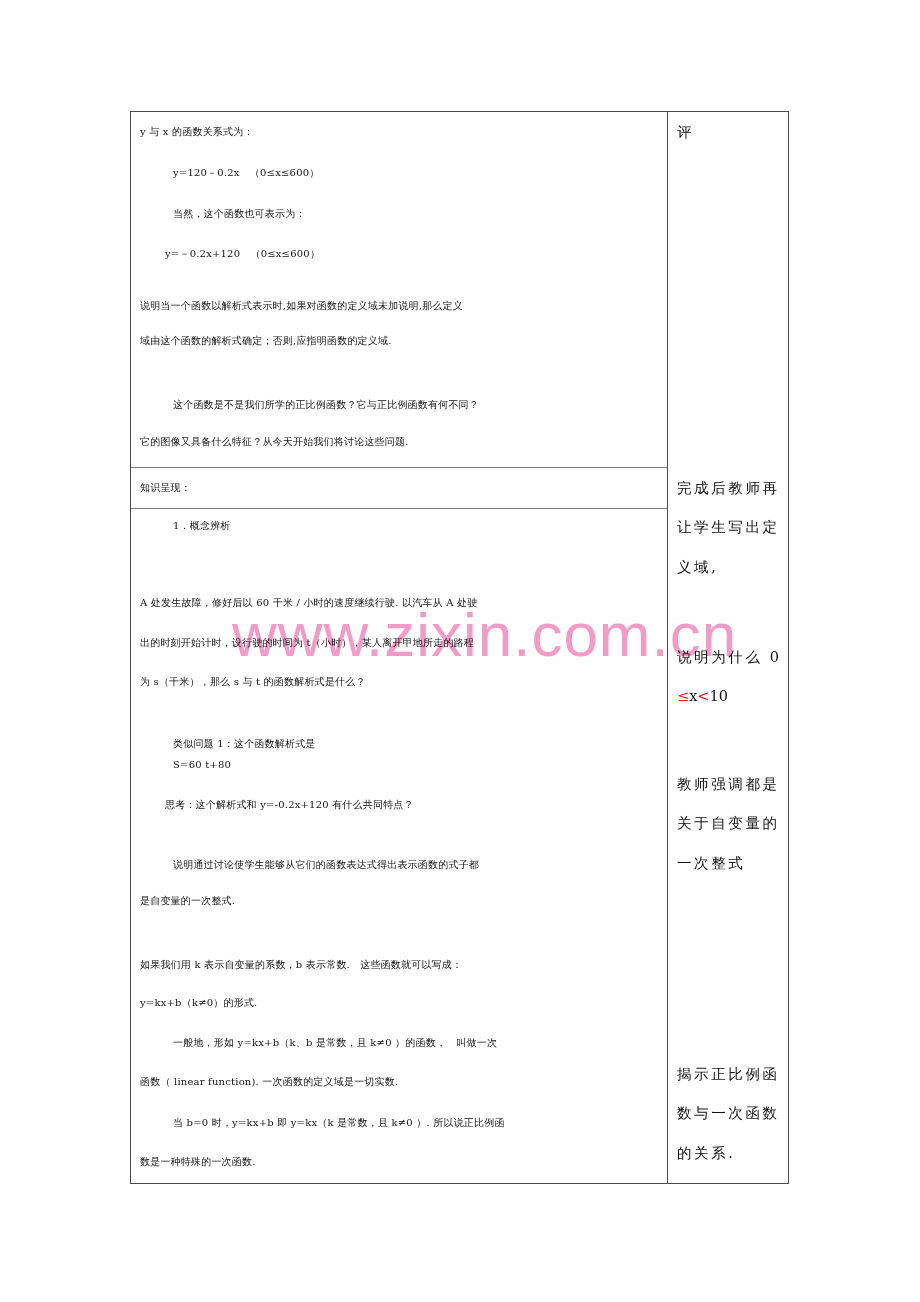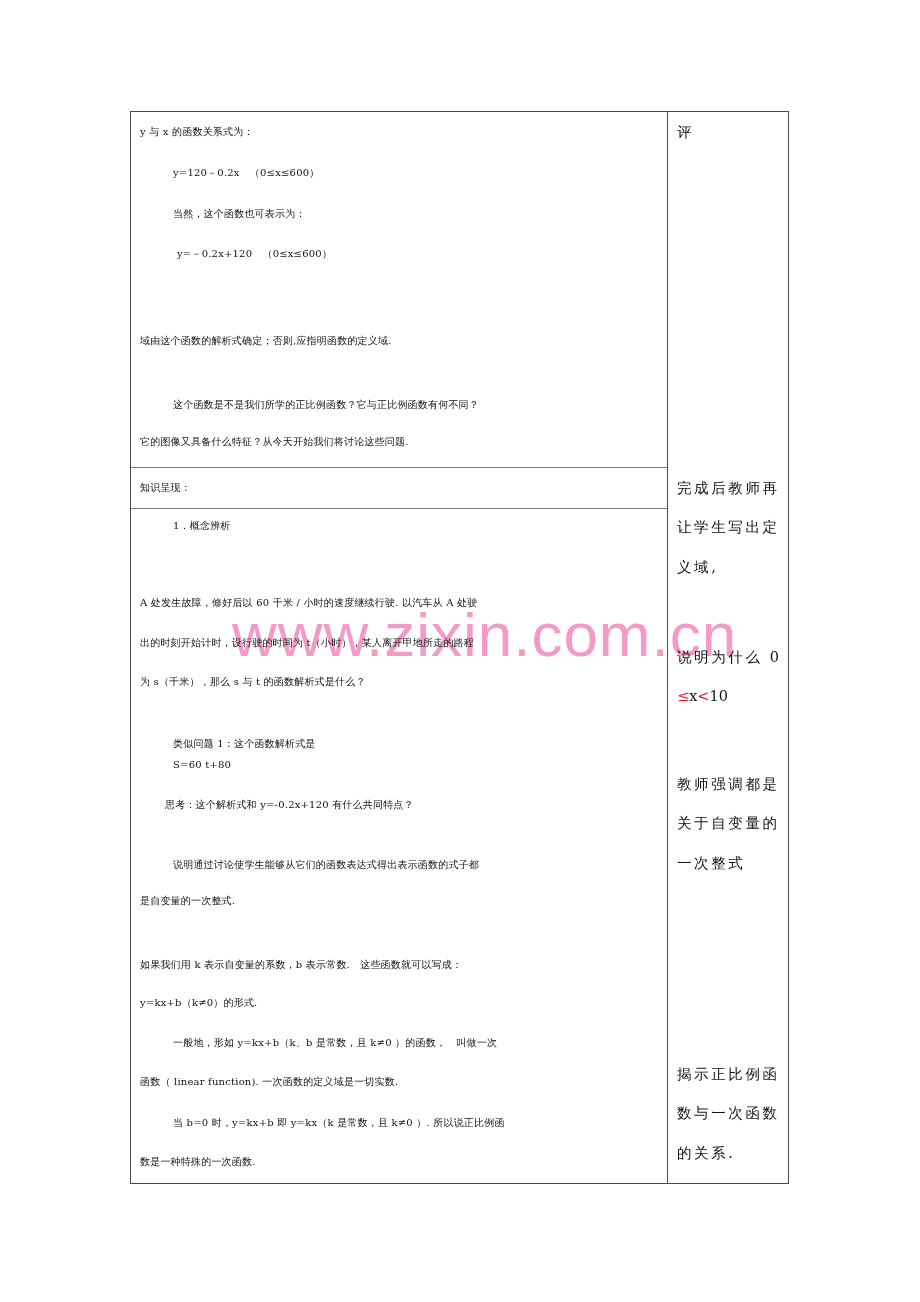--- a/index.html
+++ b/index.html
@@ -96,21 +96,22 @@
 <div class="page">
 
   <div class="watermark">www.zixin.com.cn</div>
 
   <div class="tbl">
 
     <div class="cell" style="top:0;height:355px;">
       <div class="line" style="left:9px;top:10px;">y 与 x 的函数关系式为：</div>
       <div class="line" style="left:42px;top:51px;">y=120－0.2x　（0≤x≤600）</div>
       <div class="line" style="left:42px;top:92px;">当然，这个函数也可表示为：</div>
-      <div class="line" style="left:46px;top:132px;">y=－0.2x+120　（0≤x≤600）</div>
+      <div class="line" style="left:34px;top:132px;">y=－0.2x+120　（0≤x≤600）</div>
+      <div class="line" style="left:9px;top:184px;">说明当一个函数以解析式表示时,如果对函数的定义域未加说明,那么定义</div>
       <div class="line" style="left:9px;top:219px;">域由这个函数的解析式确定；否则,应指明函数的定义域.</div>
       <div class="line" style="left:42px;top:283px;">这个函数是不是我们所学的正比例函数？它与正比例函数有何不同？</div>
       <div class="line" style="left:9px;top:320px;">它的图像又具备什么特征？从今天开始我们将讨论这些问题.</div>
     </div>
 
     <div class="row-divider" style="top:355px;"></div>
 
     <div class="cell" style="top:356px;height:40px;">
       <div class="line" style="left:9px;top:10px;">知识呈现：</div>
     </div>

